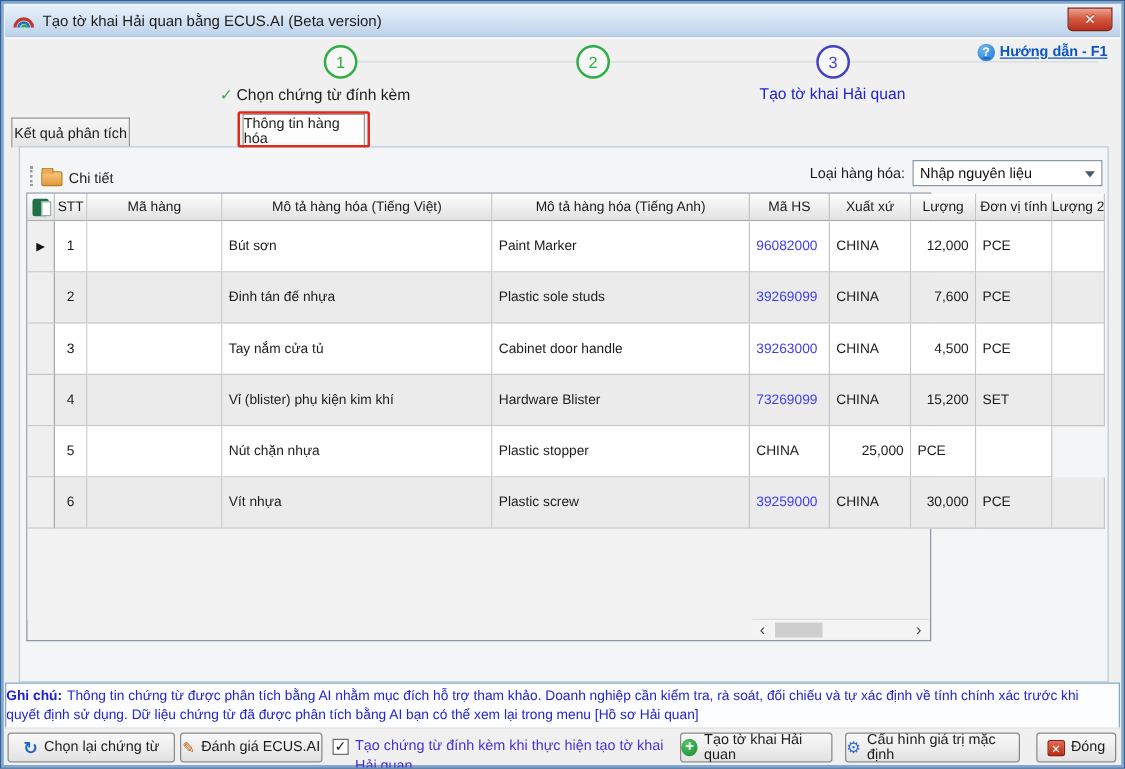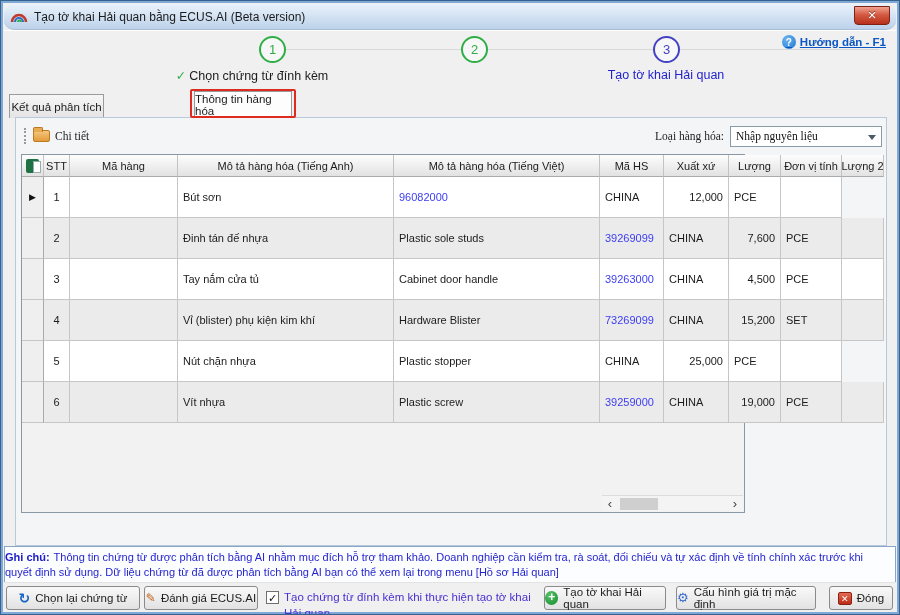--- a/index.html
+++ b/index.html
@@ -2,21 +2,21 @@
 <html><head>
 <meta charset="utf-8">
 <style>
   * { margin:0; padding:0; box-sizing:border-box; }
   html,body { width:900px; height:615px; font-family:"Liberation Sans","DejaVu Sans",sans-serif; }
   .window{ position:relative; width:900px; height:615px; background:#f0f0f0;
     border:1px solid #35618f; box-shadow: inset 0 0 0 2px #7fa8d6; overflow:hidden;}
   
   .titlebar{ position:absolute; left:3px; top:3px; right:3px; height:26px;
     background:linear-gradient(#e9f2fb,#cfdff1 60%,#bcd2ea); display:flex; align-items:center;
-    border-bottom:1px solid #a9bed6; padding-left:6px;border-radius:10px; }
+    border-bottom:1px solid #a9bed6; padding-left:6px; }
   .title-text{ font-size:12px; color:#1b1b1b; margin-left:6px; }
   .close-btn{ position:absolute; right:6px; top:2px; width:36px; height:19px;
     background:linear-gradient(#f0a492,#d55b43 45%,#b8311c); border:1px solid #7e2215; border-radius:0 0 4px 4px;
     color:#fff; font-size:11px; font-weight:bold; display:flex; align-items:center; justify-content:center;
     text-shadow:0 -1px 0 #8a2a16; cursor:pointer; }
   
   .step-panel{ position:absolute; left:3px; top:29px; right:3px; height:59px; background:#f0f0f0; border-top:1px solid #ffffff;}
   .help-link{ position:absolute; right:10px; top:4px; font-size:11.5px; color:#0a56c4; font-weight:bold;
     text-decoration:underline; display:flex; align-items:center; gap:4px; cursor:pointer;}
   .help-badge{ width:14px; height:14px; border-radius:50%; background:radial-gradient(circle at 35% 30%, #6fb4f2, #1877d2);
@@ -33,21 +33,21 @@
   .tabbar{ position:absolute; left:3px; top:88px; right:3px; height:29px; }
   .tab{ position:absolute; top:5px; height:24px; background:linear-gradient(#f6f6f6,#e4e4e4);
     border:1px solid #9a9a9a; border-bottom:none; font-size:11.5px; color:#1c1c1c;
     display:flex; align-items:center; justify-content:center; cursor:pointer; }
   .tab.active{ background:#fdfdfd; top:2px; height:27px; z-index:2; }
   .tab-annotation{ position:absolute; left:186px; top:0px; width:106px; height:29px;
     border:2px solid #dd2b20; border-radius:2px; z-index:5; pointer-events:none; }
   
   .content-panel{ position:absolute; left:14px; top:116px; width:872px; height:429px;
     background:#f4f5f6; border:1px solid #b9c9dc; }
-  .toolbar{ position:absolute; left:4px; top:5px; right:4px; height:26px; display:flex; align-items:center;font-family:Liberation Serif, serif; }
+  .toolbar{ position:absolute; left:4px; top:5px; right:4px; height:26px; display:flex; align-items:flex-end; }
   .grip{ width:3px; height:16px; border-left:2px dotted #9a9a9a; margin:0 6px 0 4px; }
   .folder-icon{ position:relative; width:17px; height:12px; background:linear-gradient(#f5c77e,#e39b3a);
     border:1px solid #b97a23; border-radius:2px; margin-right:5px; }
   .folder-icon:before{ content:""; position:absolute; left:-1px; top:-4px; width:8px; height:4px;
     background:#e8ab52; border:1px solid #b97a23; border-bottom:none; border-radius:2px 2px 0 0; }
   .toolbar-label{ font-size:11.5px; color:#1c1c1c; }
   .type-group{ margin-left:auto; display:flex; align-items:center; gap:6px; }
   .type-label{ font-size:11.5px; color:#1c1c1c; }
   .combo{ width:152px; height:21px; background:#fff; border:1px solid #8a9ba8; font-size:11.5px;
     color:#111; display:flex; align-items:center; padding-left:5px; position:relative; cursor:pointer;}
@@ -157,36 +157,37 @@
       </div>
     </div>
 
     <div class="grid">
       <div class="gridrow ghead">
         <div class="hc">
             <span class="excel-icon"></span>
           </div>
         <div class="hc">STT</div>
         <div class="hc">Mã hàng</div>
+        <div class="hc">Mô tả hàng hóa (Tiếng Việt)</div>
         <div class="hc">Mô tả hàng hóa (Tiếng Anh)</div>
-        <div class="hc">Mô tả hàng hóa (Tiếng Việt)</div>
         <div class="hc">Mã HS</div>
         <div class="hc">Xuất xứ</div>
         <div class="hc">Lượng</div>
         <div class="hc">Đơn vị tính</div>
         <div class="hc">Lượng 2</div>
       </div>
 
       <div class="gridrow trow">
         <div class="c sel">
             <span class="cur-arrow">▶</span>
           </div>
         <div class="c ctr">1</div>
         <div class="c"></div>
         <div class="c">Bút sơn</div>
+        <div class="c">Paint Marker</div>
         <div class="c hs">96082000</div>
         <div class="c">CHINA</div>
         <div class="c rt">12,000</div>
         <div class="c">PCE</div>
         <div class="c"></div>
       </div>
 
       <div class="gridrow trow alt">
         <div class="c sel"></div>
         <div class="c ctr">2</div>
@@ -239,21 +240,21 @@
       </div>
 
       <div class="gridrow trow alt">
         <div class="c sel"></div>
         <div class="c ctr">6</div>
         <div class="c"></div>
         <div class="c">Vít nhựa</div>
         <div class="c">Plastic screw</div>
         <div class="c hs">39259000</div>
         <div class="c">CHINA</div>
-        <div class="c rt">19,000</div>
+        <div class="c rt">30,000</div>
         <div class="c">PCE</div>
         <div class="c"></div>
       </div>
 
       <div class="filler"></div>
 
       <div class="hscroll">
         <span class="hs-arrow">‹</span>
         <span class="hs-thumb"></span>
         <span class="hs-arrow right">›</span>

